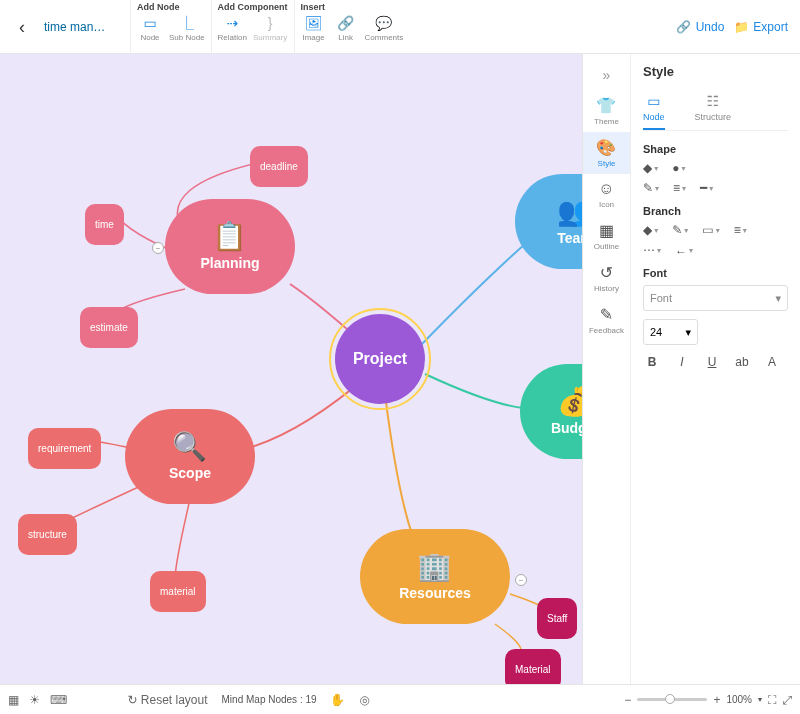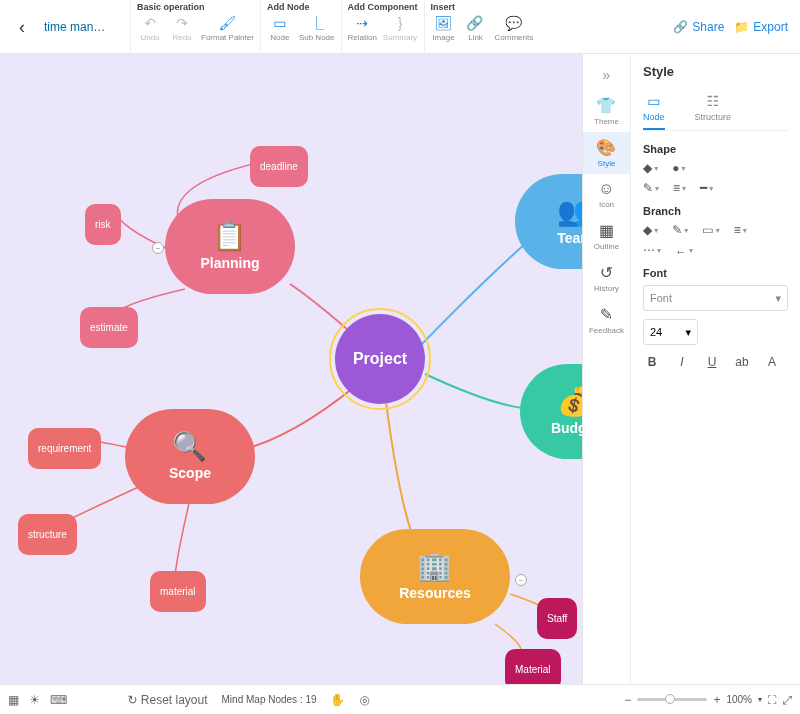--- a/index.html
+++ b/index.html
@@ -74,37 +74,20 @@
 .zoom-thumb { position: absolute; left: 40%; top: -4px; width: 10px; height: 10px; border-radius: 50%; background: #fff; border: 1px solid #aaa; }
 .sb-icon { cursor: pointer; font-size: 12px; color: #666; }
 </style>
 </head>
 <body>
 
 <div class="topbar">
   <div class="back-btn">‹</div>
   <div class="title-box">time man…</div>
 
-  <div class="tool-group">
-    <div class="tool-group-title">Basic operation</div>
-    <div class="tool-row">
-      <div class="tool-item dim">
-          <div class="tool-icon">↶</div>
-          <div class="tool-label">Undo</div>
-        </div>
-      <div class="tool-item dim">
-          <div class="tool-icon">↷</div>
-          <div class="tool-label">Redo</div>
-        </div>
-      <div class="tool-item">
-          <div class="tool-icon">🖌</div>
-          <div class="tool-label">Format Painter</div>
-        </div>
-    </div>
-  </div>
 
   <div class="tool-group">
     <div class="tool-group-title">Add Node</div>
     <div class="tool-row">
       <div class="tool-item">
           <div class="tool-icon">▭</div>
           <div class="tool-label">Node</div>
         </div>
       <div class="tool-item">
           <div class="tool-icon">⎿</div>
@@ -142,21 +125,21 @@
           <div class="tool-icon">💬</div>
           <div class="tool-label">Comments</div>
         </div>
     </div>
   </div>
 
 
   <div class="share-export">
     <div class="share-btn">
         <span>🔗</span>
-        <span>Share</span>
+        <span>Undo</span>
       </div>
     <div class="share-btn">
         <span>📁</span>
         <span>Export</span>
       </div>
   </div>
 </div>
 
 <div class="canvas-wrap">
   <div class="canvas">
@@ -178,21 +161,21 @@
 
     <div class="node central" style="left:335px; top:260px;">
         <span>Project</span>
       </div>
 
     <div class="node oval planning" style="left:165px; top:145px;">
         <div class="node-icon">📋</div>
         <span>Planning</span>
       </div>
     <div class="tag pink" style="left:250px; top:92px;">deadline</div>
-    <div class="tag pink" style="left:85px; top:150px;">risk</div>
+    <div class="tag pink" style="left:85px; top:150px;">time</div>
     <div class="tag pink" style="left:80px; top:253px;">estimate</div>
     <div class="collapse-handle" style="left:152px; top:188px;">−</div>
 
     <div class="node oval team" style="left:515px; top:120px; width:120px;">
         <div class="node-icon">👥</div>
         <span>Team</span>
       </div>
 
     <div class="node oval scope" style="left:125px; top:355px;">
         <div class="node-icon">🔍</div>

